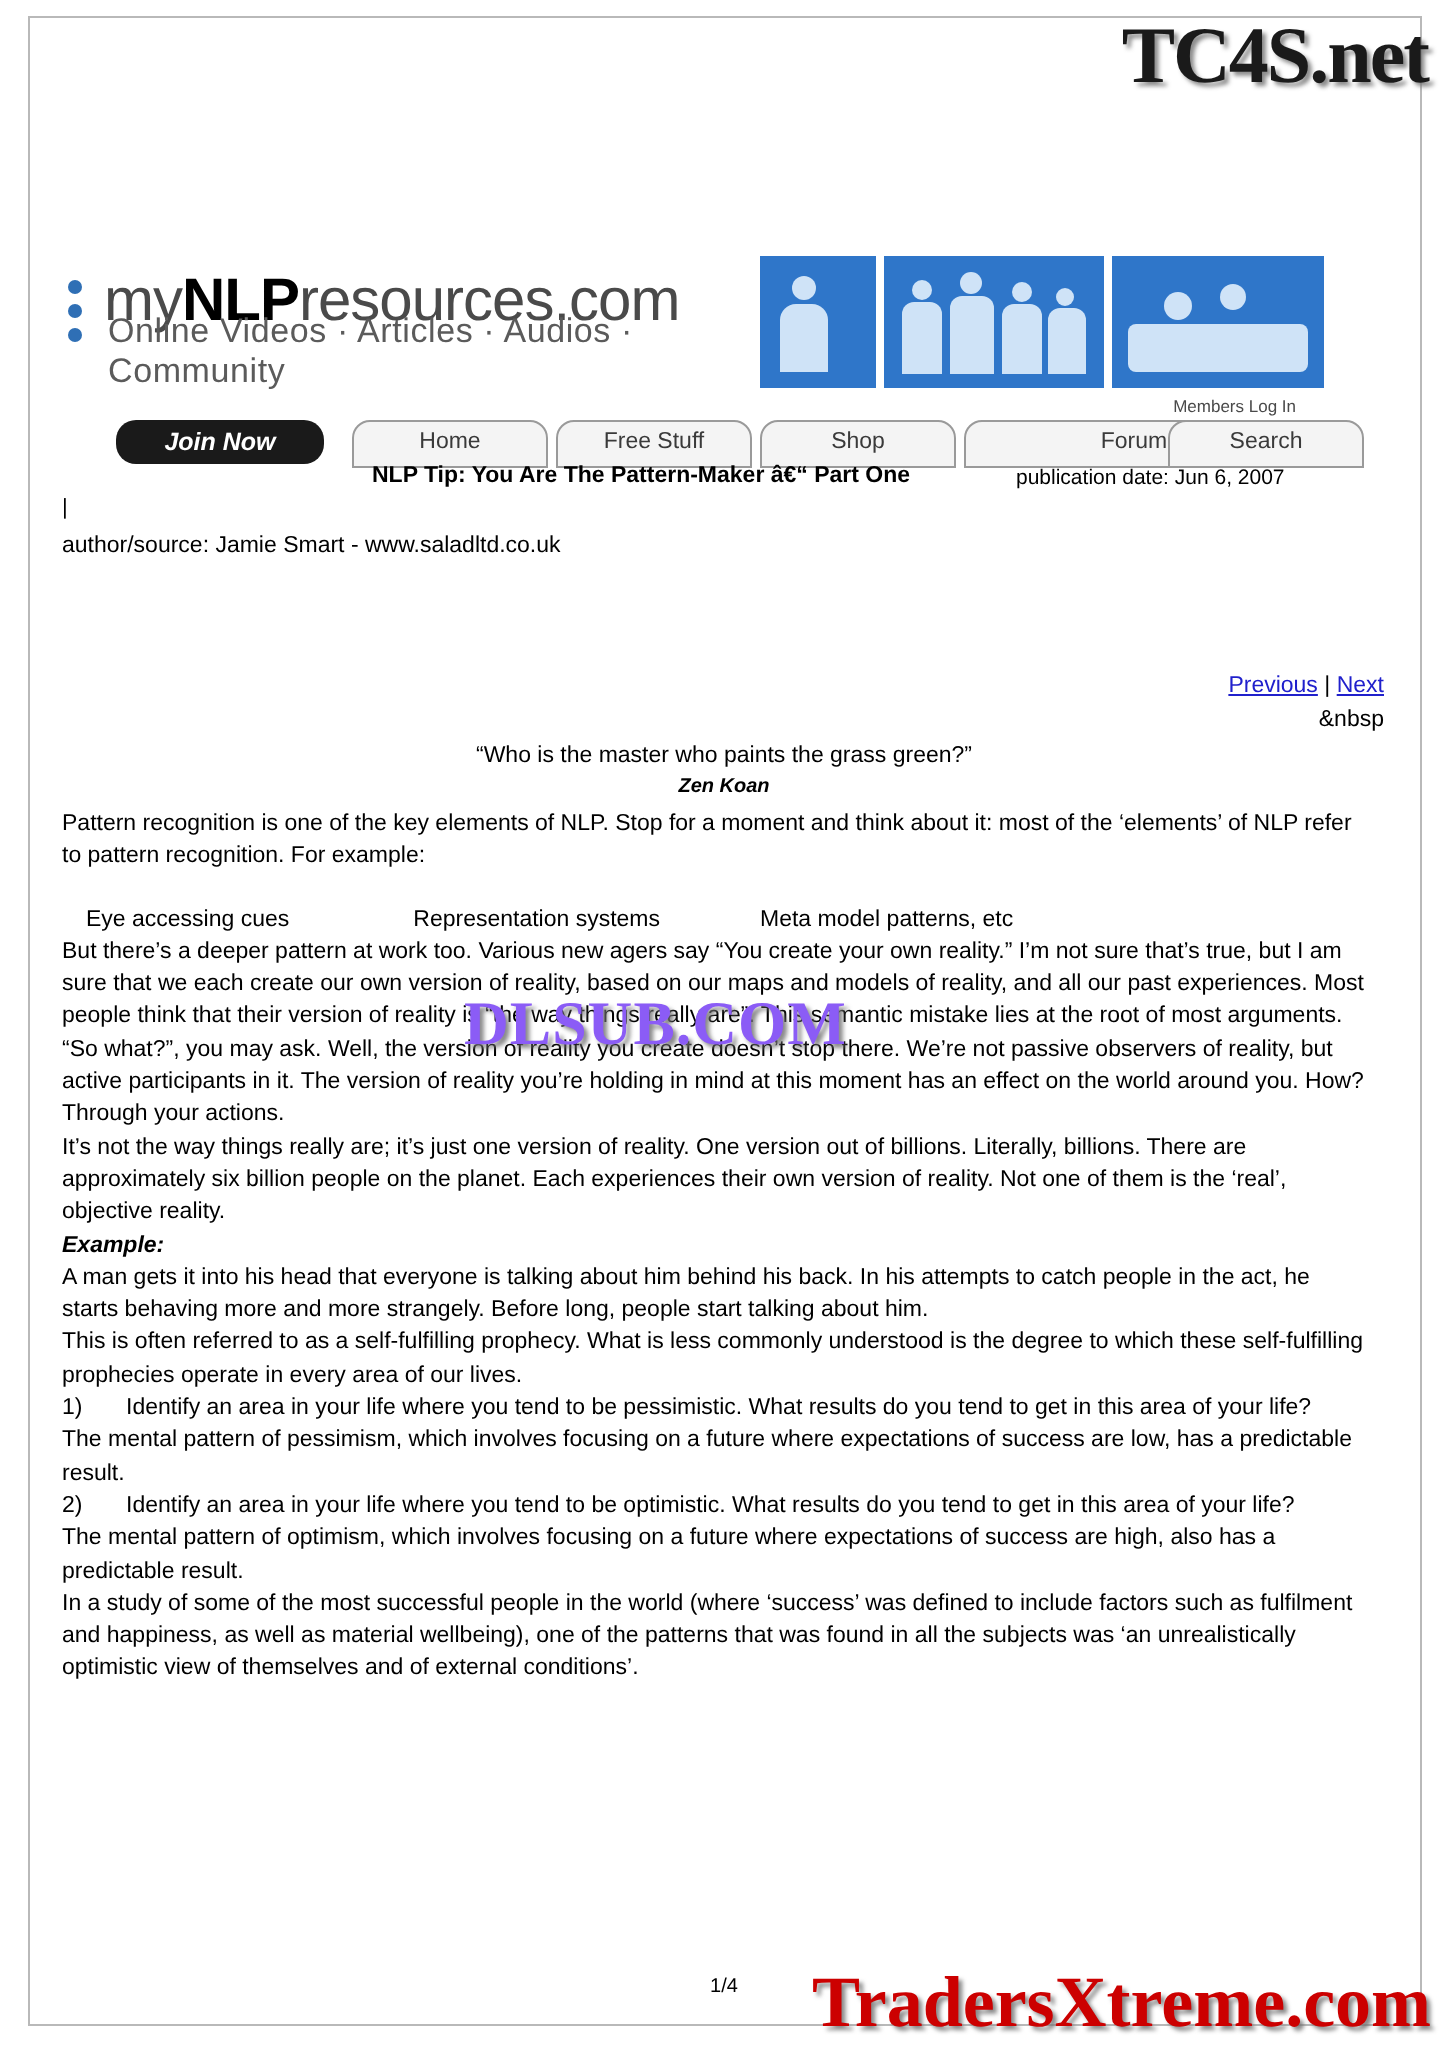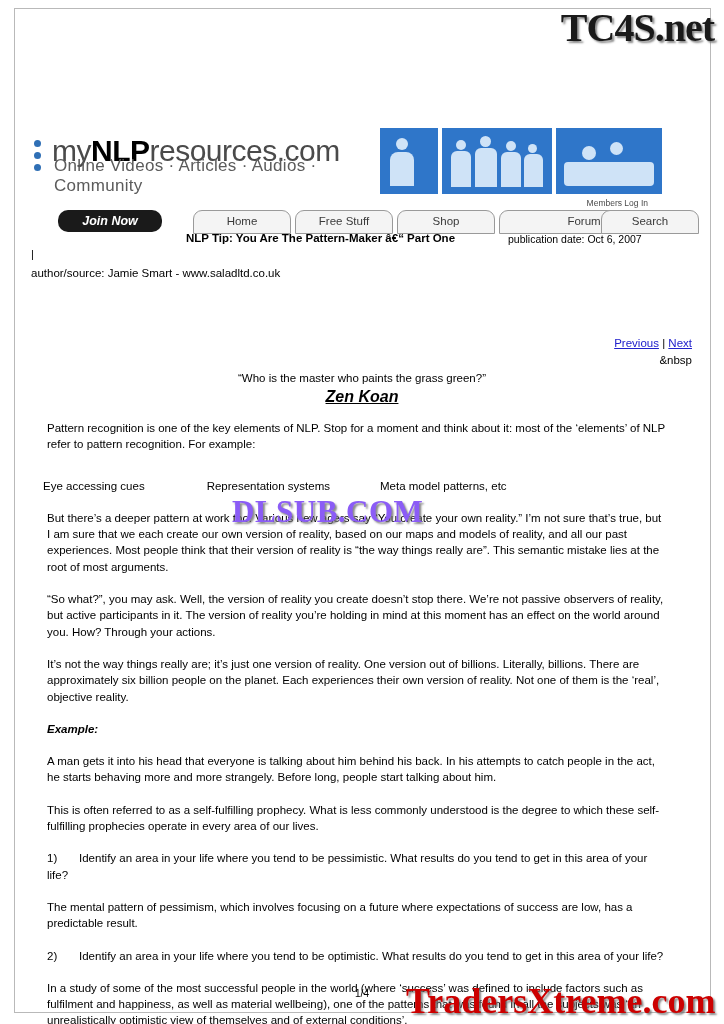--- a/index.html
+++ b/index.html
@@ -144,21 +144,20 @@
     position: absolute;
     top: 0;
     height: 22px;
     border: 1px solid #9a9a9a;
     border-radius: 9px 9px 0 0;
     background: #f4f4f4;
     text-align: center;
     line-height: 21px;
     font-size: 11.5px;
     color: #3a3a3a;
-    margin-left: 17px;
   }
 
   
   .art-title {
     position: absolute;
     left: 186px;
     top: 232px;
     font-size: 11.5px;
     font-weight: bold;
     color: #000;
@@ -206,40 +205,39 @@
     left: 0; right: 0;
     top: 372px;
     text-align: center;
     font-size: 11.5px;
   }
   .quote-attr {
     position: absolute;
     left: 0; right: 0;
     top: 388px;
     text-align: center;
-    font-size: 16px;
+    font-size: 10px;
     font-weight: bold;
     font-style: italic;
-    text-decoration: underline;
   }
 
   .body-text {
     position: absolute;
     left: 31px;
     top: 404px;
     width: 652px;
     font-size: 11.5px;
     line-height: 16.3px;
     color: #000;
   }
-  .body-text p { margin: 16px; }
+  .body-text p { margin: 0; }
   .body-text em { font-style: italic; }
   .body-text b { font-weight: bold; }
   .cues {
-    margin-top: 25px;
+    margin-top: 15px;
     display: block;
   }
   .cues span { display: inline-block; }
   .cues .c1 { margin-left: 12px; }
   .cues .c2 { margin-left: 62px; }
   .cues .c3 { margin-left: 50px; }
   .num-item {
     margin-top: 15px;
   }
   .num-item .n {
@@ -328,21 +326,21 @@
       <div class="nav-join">Join Now</div>
       <div class="nav-tab" style="left:118px;width:96px;">Home</div>
       <div class="nav-tab" style="left:220px;width:96px;">Free Stuff</div>
       <div class="nav-tab" style="left:322px;width:96px;">Shop</div>
       <div class="nav-tab" style="left:424px;width:96px;padding-left:36px;">Forum</div>
       <div class="nav-tab" style="left:526px;width:96px;">Search</div>
     </div>
   </div>
 
   <div class="art-title">NLP Tip: You Are The Pattern-Maker â€“ Part One</div>
-  <div class="pubdate">publication date: Oct 6, 2007</div>
+  <div class="pubdate">publication date: Jun 6, 2007</div>
   <div class="pipe">|</div>
   <div class="author">author/source: Jamie Smart - www.saladltd.co.uk</div>
 
   <div class="nav-links">
     <a href="#">Previous</a>
     <span>|</span>
     <a href="#">Next</a>
   </div>
   <div class="nbsp">&amp;nbsp</div>
 
@@ -360,19 +358,20 @@
     <p>“So what?”, you may ask. Well, the version of reality you create doesn’t stop there. We’re not passive observers of reality, but active participants in it. The version of reality you’re holding in mind at this moment has an effect on the world around you. How? Through your actions.</p>
     <p>It’s not the way things really are; it’s just one version of reality. One version out of billions. Literally, billions. There are approximately six billion people on the planet. Each experiences their own version of reality. Not one of them is the ‘real’, objective reality.</p>
     <p><em><b>Example:</b></em></p>
     <p> A man gets it into his head that everyone is talking about him behind his back. In his attempts to catch people in the act, he starts behaving more and more strangely. Before long, people start talking about him.</p>
     <p>This is often referred to as a self-fulfilling prophecy. What is less commonly understood is the degree to which these self-fulfilling prophecies operate in every area of our lives.</p>
 
     <p class="num-item"><span class="n">1)</span><span>Identify an area in your life where you tend to be pessimistic. What results do you tend to get in this area of your life?</span></p>
     <p>The mental pattern of pessimism, which involves focusing on a future where expectations of success are low, has a predictable result.</p>
 
     <p class="num-item"><span class="n">2)</span><span>Identify an area in your life where you tend to be optimistic. What results do you tend to get in this area of your life?</span></p>
+    <p>The mental pattern of optimism, which involves focusing on a future where expectations of success are high, also has a predictable result.</p>
     <p>In a study of some of the most successful people in the world (where ‘success’ was defined to include factors such as fulfilment and happiness, as well as material wellbeing), one of the patterns that was found in all the subjects was ‘an unrealistically optimistic view of themselves and of external conditions’.</p>
   </div>
 
   <div class="dlsub">DLSUB.COM</div>
   <div class="traders">TradersXtreme.com</div>
   <div class="pagenum">1/4</div>
 </div>
 
 </body></html>

